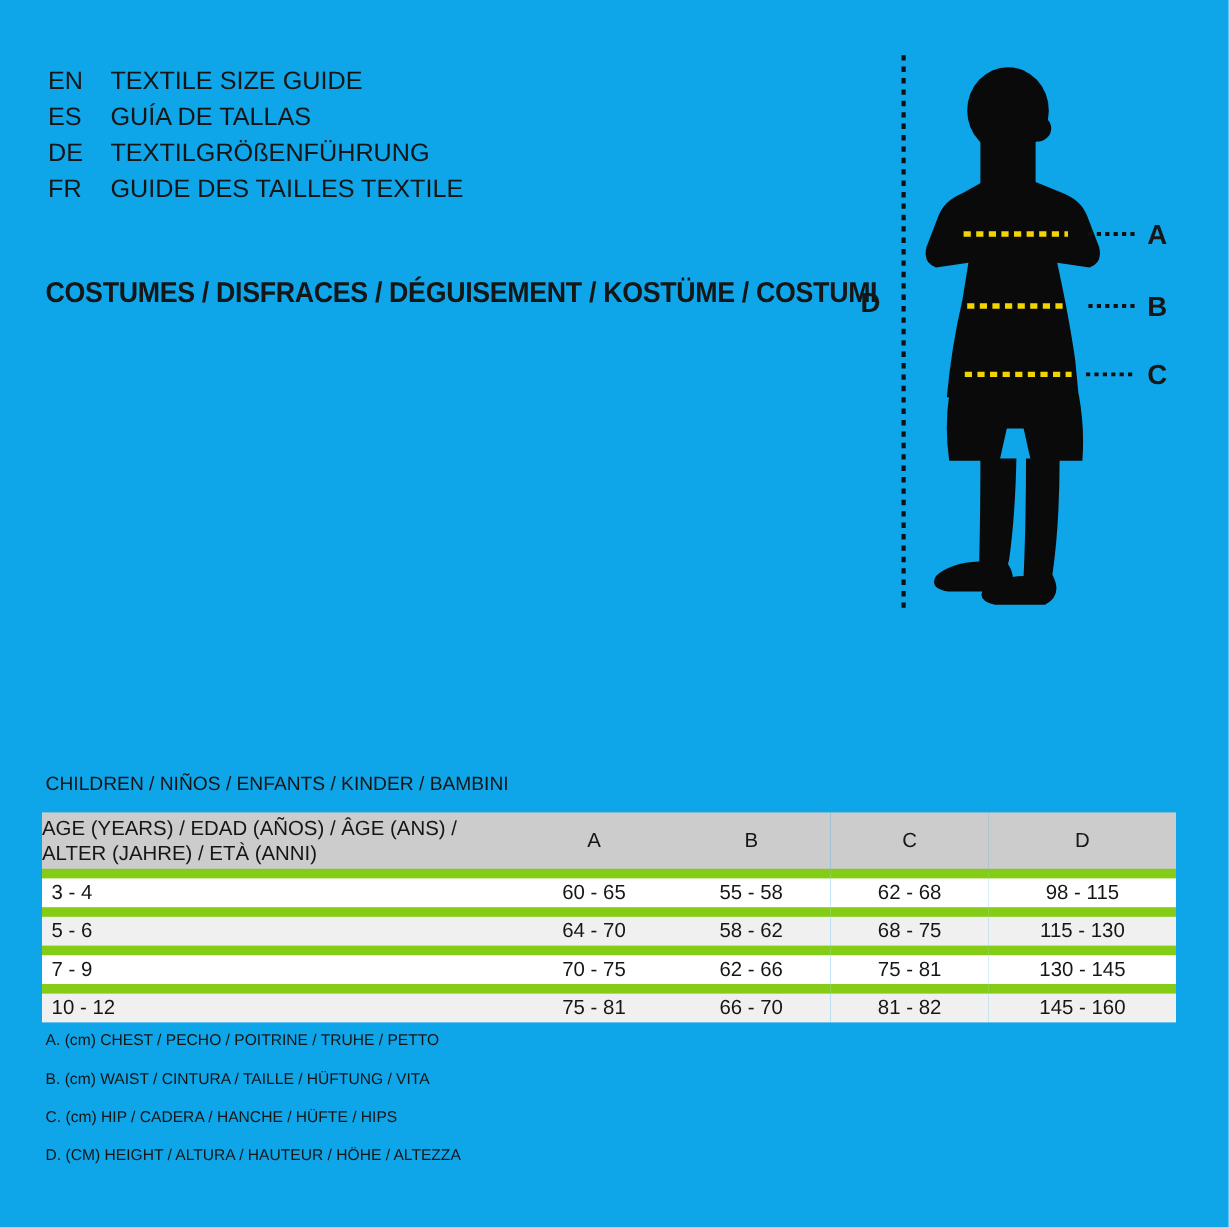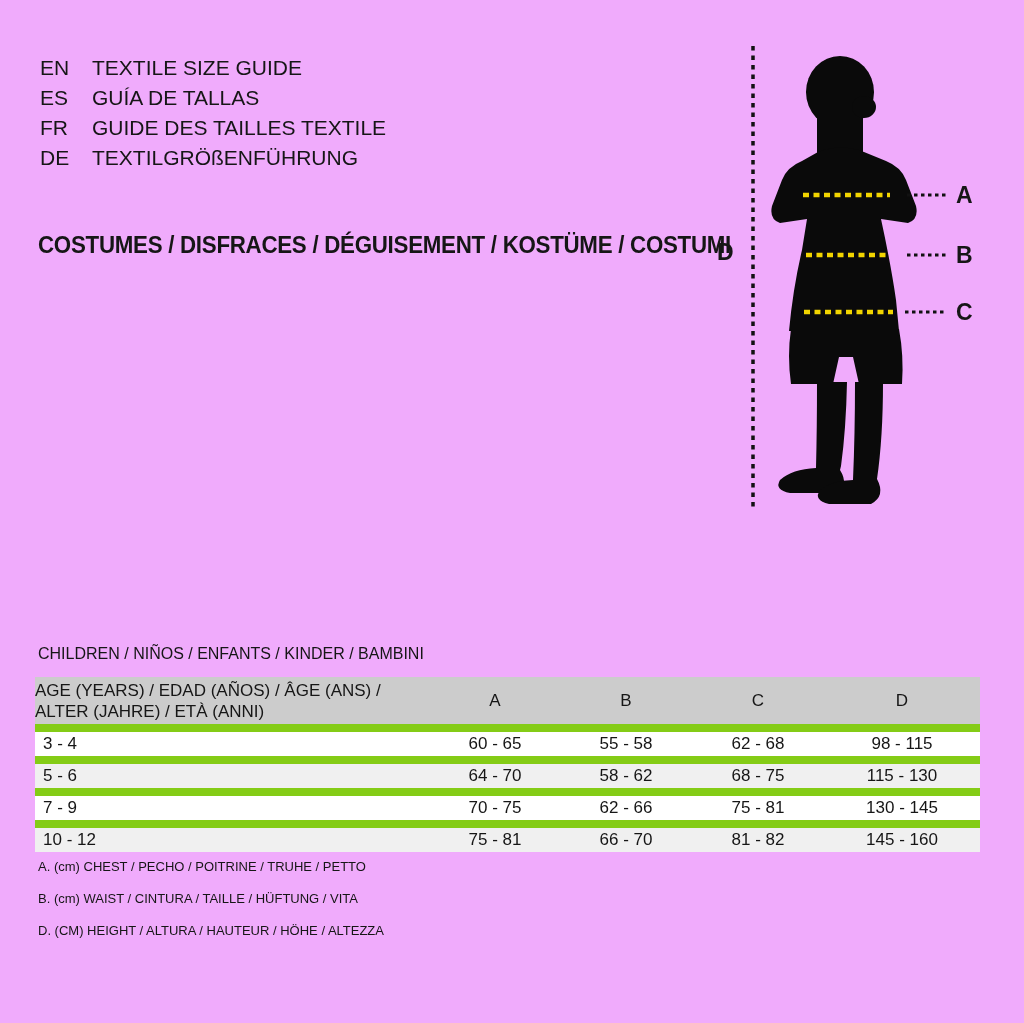--- a/index.html
+++ b/index.html
@@ -1,21 +1,21 @@
 <!DOCTYPE html>
 <html><head>
 <meta charset="utf-8">
 <style>
   * { margin: 0; padding: 0; box-sizing: border-box; }
   html, body { background: #ffffff; }
   .page {
     position: relative;
     width: 1024px;
     height: 1023px;
-    background: #f0abfc;
+    background: #0ea5e9;
     font-family: "Liberation Sans", sans-serif;
     color: #161616;
     overflow: hidden;
   }
 
   
   .lang-list {
     position: absolute;
     left: 40px;
     top: 53px;
@@ -118,26 +118,26 @@
   <div class="lang-list">
     <div class="lang-row">
       <span class="lang-code">EN</span>
       <span class="lang-text">TEXTILE SIZE GUIDE</span>
     </div>
     <div class="lang-row">
       <span class="lang-code">ES</span>
       <span class="lang-text">GUÍA DE TALLAS</span>
     </div>
     <div class="lang-row">
+      <span class="lang-code">DE</span>
+      <span class="lang-text">TEXTILGRÖßENFÜHRUNG</span>
+    </div>
+    <div class="lang-row">
       <span class="lang-code">FR</span>
       <span class="lang-text">GUIDE DES TAILLES TEXTILE</span>
-    </div>
-    <div class="lang-row">
-      <span class="lang-code">DE</span>
-      <span class="lang-text">TEXTILGRÖßENFÜHRUNG</span>
     </div>
   </div>
 
   <div class="category-title">COSTUMES / DISFRACES / DÉGUISEMENT / KOSTÜME / COSTUMI</div>
 
   <svg class="figure-svg" viewBox="0 0 324 480">
 
     <line x1="53" y1="6" x2="53" y2="467" stroke="#111111" stroke-width="3.5" stroke-dasharray="4.5 5"></line>
     <text class="measure-label" x="17" y="220">D</text>
 
@@ -223,16 +223,17 @@
         <td>66 - 70</td>
         <td>81 - 82</td>
         <td>145 - 160</td>
       </tr>
     </tbody>
   </table>
 
   <div class="legend">
     <div>A. (cm) CHEST / PECHO / POITRINE / TRUHE / PETTO</div>
     <div>B. (cm) WAIST / CINTURA / TAILLE / HÜFTUNG / VITA</div>
+    <div>C. (cm) HIP / CADERA / HANCHE / HÜFTE / HIPS</div>
     <div>D. (CM) HEIGHT / ALTURA / HAUTEUR / HÖHE / ALTEZZA</div>
   </div>
 
 </div>
 
 </body></html>

